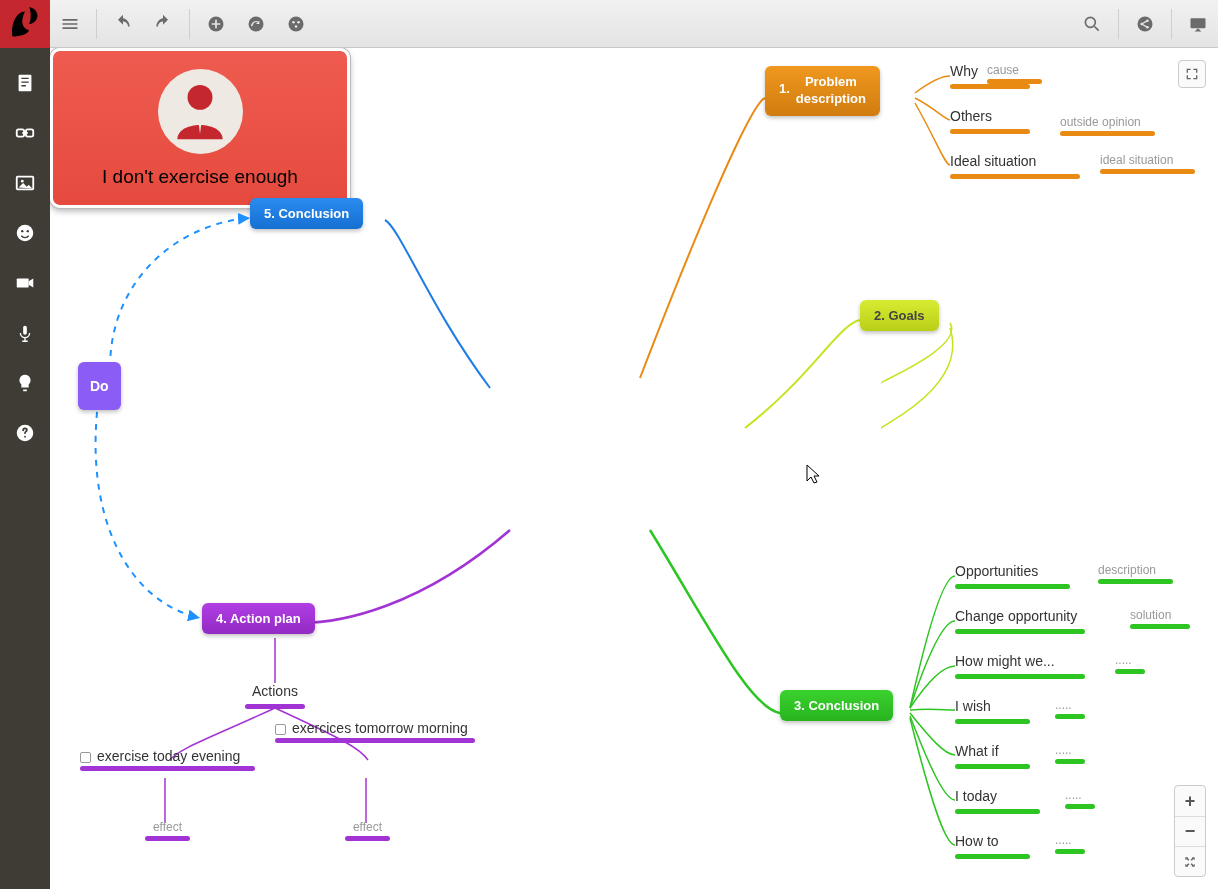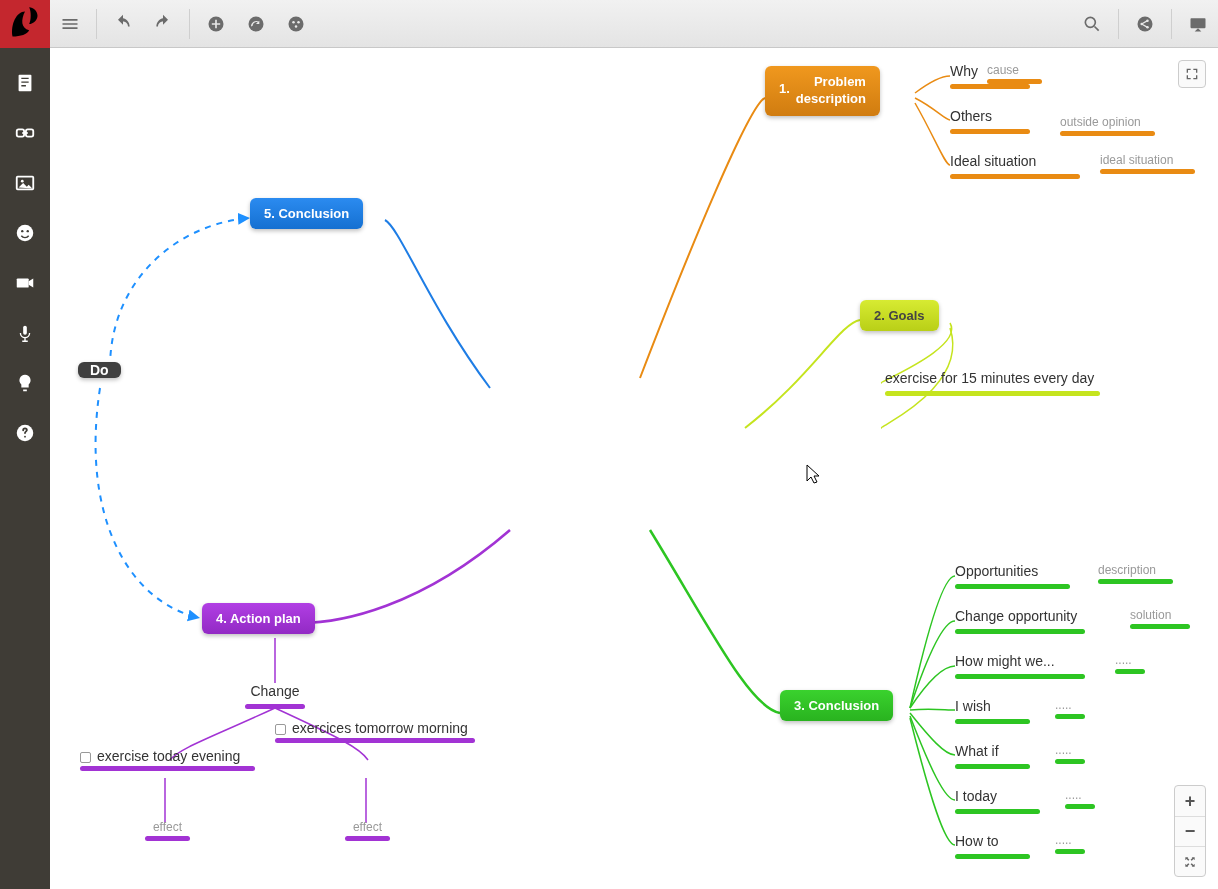--- a/index.html
+++ b/index.html
@@ -11,21 +11,21 @@
   .tsep{width:1px;height:30px;background:#cfcfcf;margin:0 6px}
   .tspacer{flex:1}
   .sidebar{position:fixed;top:48px;left:0;bottom:0;width:50px;background:#3f3c36;display:flex;flex-direction:column;align-items:center;padding-top:10px;z-index:15}
   .sbtn{width:50px;height:50px;display:flex;align-items:center;justify-content:center;color:#fff;cursor:pointer}
   .sbtn svg{width:22px;height:22px;fill:#fff}
   .canvas{position:fixed;top:48px;left:50px;right:0;bottom:0;background:#fff;overflow:hidden}
   svg.paths{position:absolute;top:0;left:0;width:100%;height:100%;pointer-events:none}
   .node{position:absolute;border-radius:6px;padding:8px 14px;color:#fff;font-weight:bold;box-shadow:0 2px 4px rgba(0,0,0,0.25);white-space:nowrap;cursor:pointer;text-align:center}
   .center-node{left:395px;top:322px;width:300px;height:160px;background:linear-gradient(#ef5b50,#e64a3e);border:3px solid #fff;box-shadow:0 0 0 1px #bbb,0 3px 6px rgba(0,0,0,0.3);border-radius:10px;display:flex;flex-direction:column;align-items:center;justify-content:center;font-size:19px}
   .avatar{width:85px;height:85px;border-radius:50%;background:#efe9e3;margin-bottom:12px;display:flex;align-items:center;justify-content:center}
-  .do-node{left:28px;top:314px;background:#404040;padding:0 12px;font-size:14px}
+  .do-node{left:28px;top:314px;background:#8b5cf6;padding:16px 12px;font-size:14px}
   .n-blue{background:linear-gradient(#2b8bf0,#1570d1)}
   .n-orange{background:linear-gradient(#f0981e,#d07c10)}
   .n-lime{background:linear-gradient(#d7eb32,#b9cf17);color:#444}
   .n-green{background:linear-gradient(#3ad22e,#29b31f)}
   .n-purple{background:linear-gradient(#b13ee4,#922ac4)}
   .leaf{position:absolute;font-size:14px;color:#333;white-space:nowrap}
   .leaf .txt{padding-bottom:3px}
   .leaf .bar{height:5px;border-radius:3px;margin-top:2px}
   .sub{position:absolute;font-size:12px;color:#999;white-space:nowrap}
   .sub .bar{height:5px;border-radius:3px;margin-top:2px}
@@ -199,31 +199,42 @@
     <path d="M860 668 C880 720 895 752 905 752" stroke="#2dc522" stroke-width="1.5" fill="none"></path>
     <path d="M860 670 C880 750 895 797 905 797" stroke="#2dc522" stroke-width="1.5" fill="none"></path>
 
     <path d="M225 590 L225 635" stroke="#a233d4" stroke-width="1.5" fill="none"></path>
     <path d="M225 660 C160 690 130 700 120 712" stroke="#a233d4" stroke-width="1.5" fill="none"></path>
     <path d="M225 660 C290 690 310 700 318 712" stroke="#a233d4" stroke-width="1.5" fill="none"></path>
     <path d="M115 730 L115 775" stroke="#a233d4" stroke-width="1.5" fill="none"></path>
     <path d="M316 730 L316 775" stroke="#a233d4" stroke-width="1.5" fill="none"></path>
   </svg>
 
+  <div class="center-node">
+    <div class="avatar">
+      <svg viewBox="0 0 60 60" width="68" height="68">
+          <circle cx="30" cy="18" r="11" fill="#c4272e"></circle>
+          <path d="M10 55 C10 38 50 38 50 55 Z" fill="#c4272e"></path>
+          <path d="M28 35 L30 50 L32 35 Z" fill="#efe9e3"></path>
+          <rect x="27" y="32" width="6" height="4" fill="#efe9e3"></rect>
+        </svg>
+    </div>
+    <div>I don't exercise enough</div>
+  </div>
 
   <div class="node do-node">Do</div>
 
   <div class="node n-blue" style="left:200px;top:150px">
     <span>5.</span>
     <span>Conclusion</span>
   </div>
 
   <div class="node n-orange" style="left:715px;top:18px;line-height:1.3">
     <span style="float:left;margin-right:6px;margin-top:7px">1.</span>
-    <span style="display:inline-block;text-align:right">Problem<br>description</span>
+    <span style="display:inline-block;text-align:center">Problem<br>description</span>
   </div>
 
   <div class="leaf" style="left:900px;top:15px;width:80px">
       <div class="txt">Why</div>
       <div class="bar" style="background:#e98b13"></div>
     </div>
   <div class="sub" style="left:937px;top:15px;width:55px">
       <div class="txt">cause</div>
       <div class="bar" style="background:#e98b13"></div>
     </div>
@@ -241,24 +252,20 @@
     </div>
   <div class="sub" style="left:1050px;top:105px;width:95px">
       <div class="txt">ideal situation</div>
       <div class="bar" style="background:#e98b13"></div>
     </div>
 
   <div class="node n-lime" style="left:810px;top:252px">
     <span>2.</span>
     <span>Goals</span>
   </div>
-  <div class="leaf" style="left:835px;top:322px;width:215px">
-      <div class="txt">exercise for 15 minutes every day</div>
-      <div class="bar" style="background:#c5e41e"></div>
-    </div>
 
   <div class="node n-green" style="left:730px;top:642px">
     <span>3.</span>
     <span>Conclusion</span>
   </div>
 
   <div class="leaf" style="left:905px;top:515px;width:115px">
       <div class="txt">Opportunities</div>
       <div class="bar" style="background:#2dc522"></div>
     </div>
@@ -313,21 +320,21 @@
   <div class="sub" style="left:1005px;top:785px;width:30px">
       <div class="txt">.....</div>
       <div class="bar" style="background:#2dc522"></div>
     </div>
 
   <div class="node n-purple" style="left:152px;top:555px">
     <span>4.</span>
     <span>Action plan</span>
   </div>
   <div class="leaf" style="left:195px;top:635px;width:60px;text-align:center">
-      <div class="txt">Change</div>
+      <div class="txt">Actions</div>
       <div class="bar" style="background:#a233d4"></div>
     </div>
   <div class="leaf" style="left:30px;top:700px;width:175px"><span class="chk"></span><span>exercise today evening</span><div class="bar" style="background:#a233d4"></div></div>
   <div class="leaf" style="left:225px;top:672px;width:200px"><span class="chk"></span><span>exercices tomorrow morning</span><div class="bar" style="background:#a233d4"></div></div>
   <div class="sub" style="left:95px;top:772px;width:45px;text-align:center">
       <div class="txt">effect</div>
       <div class="bar" style="background:#a233d4"></div>
     </div>
   <div class="sub" style="left:295px;top:772px;width:45px;text-align:center">
       <div class="txt">effect</div>

